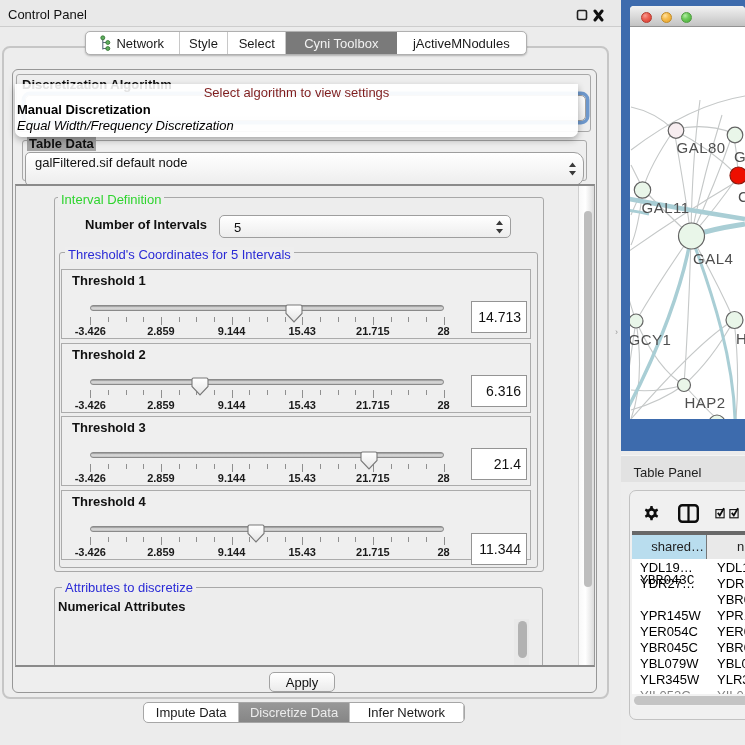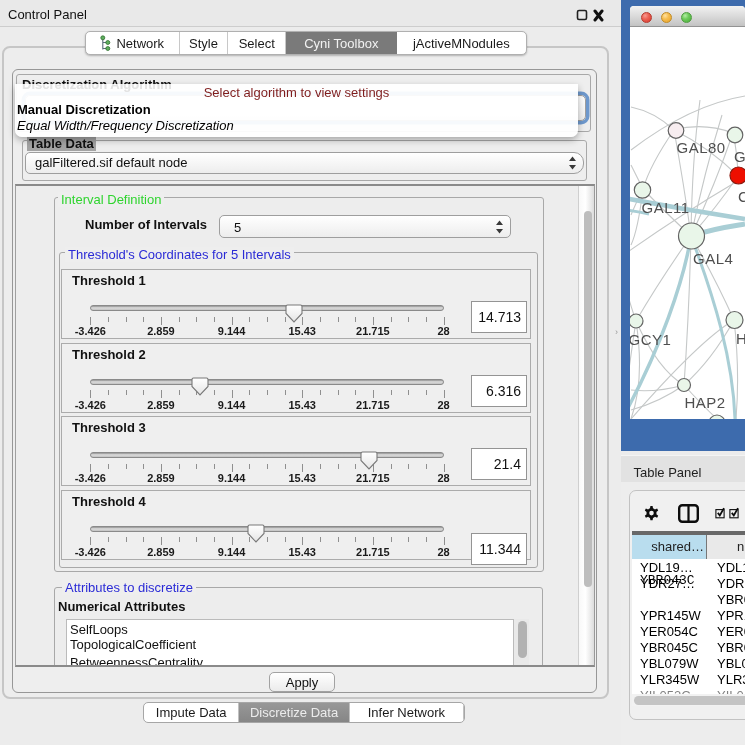--- a/index.html
+++ b/index.html
@@ -73,21 +73,21 @@
   <div class="tab sel" style="width:111px;">Cyni Toolbox</div>
   <div class="tab" style="width:130px;">jActiveMNodules</div>
 </div>
 
 <div class="groupbox" style="left:16px;top:74px;width:575px;height:58px;"></div>
 <div class="abs blab" style="left:22px;top:76.5px;">Discretization Algorithm</div>
 <div class="combo" style="left:25px;top:95px;width:561px;height:26px;box-shadow:0 0 0 3.5px rgba(78,130,195,0.8);"></div>
 
 <div class="groupbox" style="left:22px;top:140px;width:565px;height:41px;border-radius:3px;"></div>
 <div class="abs blab" style="left:27px;top:136px;background:#a3a3a3;padding:0 2px;">Table Data</div>
-<div class="combo" style="left:25px;top:152px;width:559px;height:22px;padding:2px 0 0 9px;border-radius:5px 10px 10px 5px;">galFiltered.sif default node<svg style="position:absolute;right:6px;top:50%;margin-top:-7px;" width="9" height="14" viewBox="0 0 9 14">
+<div class="combo" style="left:25px;top:152px;width:559px;height:34px;padding:2px 0 0 9px;border-radius:5px 10px 10px 5px;">galFiltered.sif default node<svg style="position:absolute;right:6px;top:50%;margin-top:-7px;" width="9" height="14" viewBox="0 0 9 14">
       <path d="M4.5 0.5 L8 5 L1 5 Z M4.5 13.5 L8 9 L1 9 Z" fill="#3a3a3a"></path>
     </svg></div>
 
 <div class="abs" id="scrollpane">
 
   <div class="groupbox" style="left:38px;top:11px;width:490px;height:375px;"></div>
   <div class="gtitle" style="left:42px;top:6px;color:#2fd42f;">Interval Definition</div>
   <div class="abs blab" style="left:69px;top:30.5px;">Number of Intervals</div>
   <div class="combo" style="left:203px;top:29px;width:291.5px;height:23px;padding:3.5px 0 0 14px;">5<svg style="position:absolute;right:6px;top:50%;margin-top:-7px;" width="9" height="14" viewBox="0 0 9 14">
         <path d="M4.5 0.5 L8 5 L1 5 Z M4.5 13.5 L8 9 L1 9 Z" fill="#3a3a3a"></path>
@@ -261,25 +261,20 @@
             <stop offset="1" stop-color="#e4e4e4"></stop>
           </linearGradient>
         </defs>
       </svg>
       <div class="vfield" style="top:42px;">11.344</div>
     </div>
 
   <div class="groupbox" style="left:38px;top:401px;width:489px;height:85px;"></div>
   <div class="gtitle" style="left:46px;top:394px;color:#2b2bd6;">Attributes to discretize</div>
   <div class="abs blab" style="left:42px;top:413px;">Numerical Attributes</div>
-  <div class="abs" style="left:50px;top:432.5px;width:448px;height:50.5px;background:#fff;border:1px solid #bbb;border-bottom:none;overflow:hidden;">
-    <div class="litem" style="padding-top:2px;">SelfLoops</div>
-    <div class="litem">TopologicalCoefficient</div>
-    <div class="litem">BetweennessCentrality</div>
-  </div>
   <div class="abs" style="left:498px;top:432.5px;width:15px;height:50.5px;background:#e9e9e9;"></div>
   <div class="abs" style="left:502px;top:435px;width:9px;height:37px;background:#b2b2b2;border-radius:5px;"></div>
 
   <div class="abs" style="left:562px;top:0;width:17px;height:483px;background:linear-gradient(90deg,#f8f8f8,#ffffff 40%,#d8d8d8);border-left:1px solid #cfcfcf;"></div>
   <div class="abs" style="left:568px;top:25px;width:8px;height:376px;background:#bdbdbd;border-radius:4px;"></div>
 </div>
 
 <div class="abs" style="left:269px;top:672px;width:66px;height:20px;background:linear-gradient(#ffffff,#ebebeb);border:1px solid #a2a2a2;border-radius:5px;text-align:center;font-size:13px;padding-top:2px;color:#111;">Apply</div>
 <div class="abs" id="btabs">
   <div class="tab" style="width:96px;">Impute Data</div>

